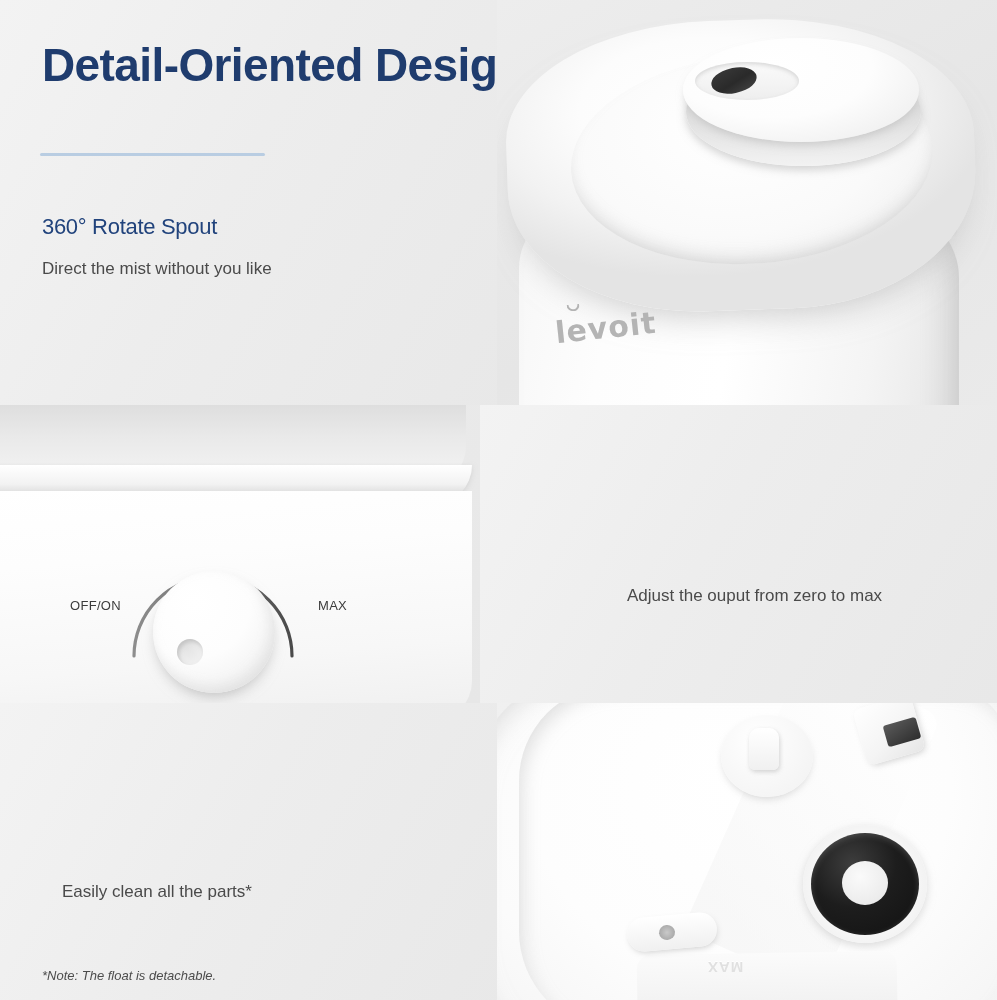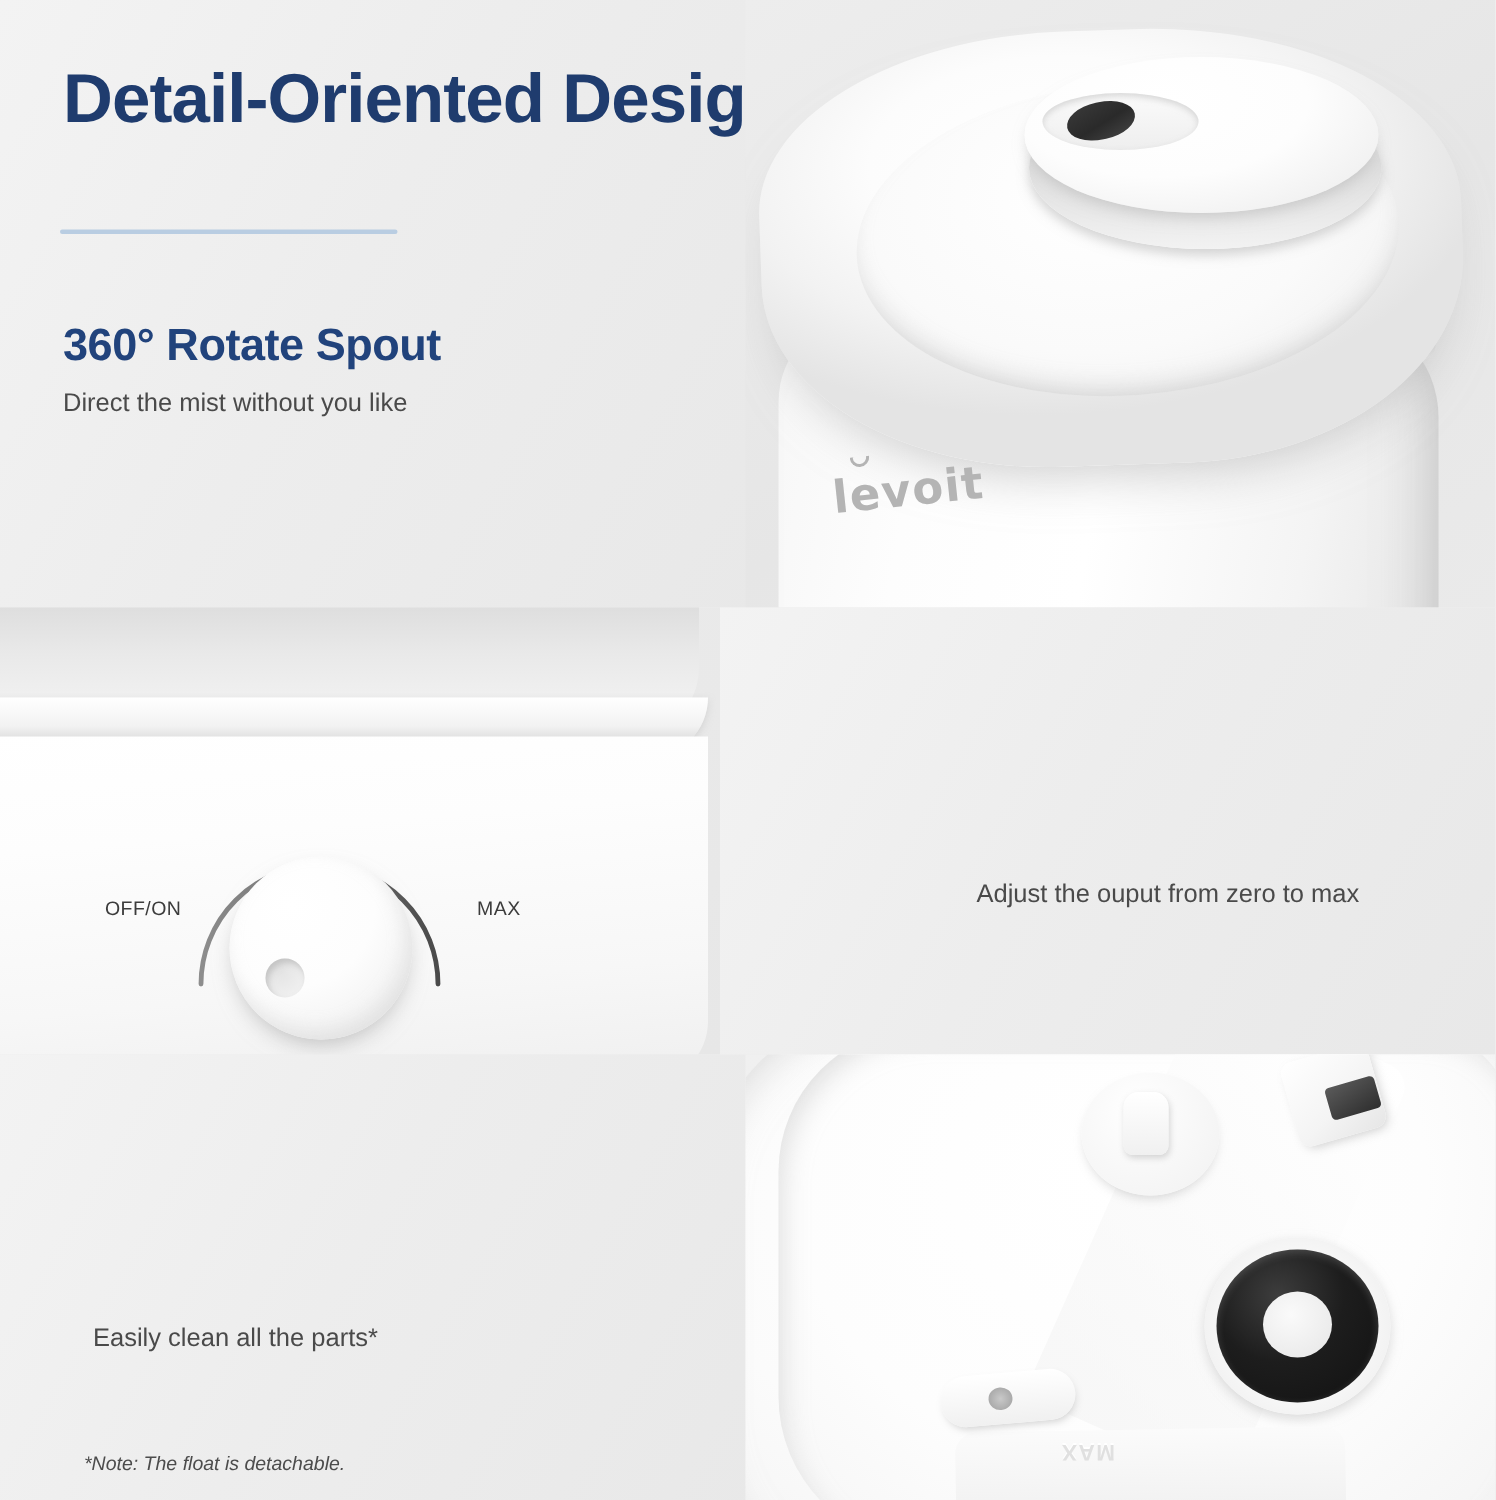--- a/index.html
+++ b/index.html
@@ -23,21 +23,21 @@
     font-size:46px; font-weight:700; letter-spacing:-0.6px;
     color:#1f3c6e; white-space:nowrap;
   }
   .divider {
     position:absolute; left:40px; top:153px;
     width:225px; height:3px; border-radius:2px;
     background:#b9cde2;
   }
   .feat-h {
     position:absolute;
-    font-size:30px; font-weight:700; letter-spacing:-0.3px;
+    font-size:22px; font-weight:400; letter-spacing:-0.3px;
     color:#21437c; white-space:nowrap;
   }
   .feat-s {
     position:absolute;
     font-size:17px; font-weight:400; color:#4a4a4a; white-space:nowrap;
   }
   #f1h { left:42px; top:214px; }
   #f1s { left:42px; top:259px; }
 
   
@@ -145,28 +145,28 @@
   .dial-lbl {
     position:absolute; font-size:13px; font-weight:400; color:#3c3c3c;
     letter-spacing:.3px; white-space:nowrap;
   }
   #lbl-off { left:70px; top:598px; }
   #lbl-max { left:318px; top:598px; }
 
   
   #row2-text { left:480px; top:405px; width:517px; height:298px; }
   #f2h { left:683px; top:535px; }
-  #f2s { left:627px; top:586px;margin-left:24px; }
+  #f2s { left:627px; top:586px; }
 
   
   #row3-text { left:0; top:703px; width:520px; height:297px; }
   #f3h { left:42px; top:831px; }
   #f3s { left:42px; top:882px;margin-left:20px; }
   .note {
-    position:absolute; left:56px; top:968px;
+    position:absolute; left:42px; top:968px;
     font-size:13px; font-style:italic; color:#4c4c4c; white-space:nowrap;
   }
 
   
   #row3-photo { left:497px; top:703px; width:500px; height:297px;
                 background:linear-gradient(140deg,#f0f0f0 0%,#eaeaea 60%,#ededed 100%); }
   .basin-outer {
     position:absolute; left:-26px; top:-30px; width:560px; height:380px;
     background:radial-gradient(ellipse at 40% 35%,#ffffff 0%,#fbfbfb 50%,#f0f0f0 100%);
     border-radius:120px 90px 110px 120px;

